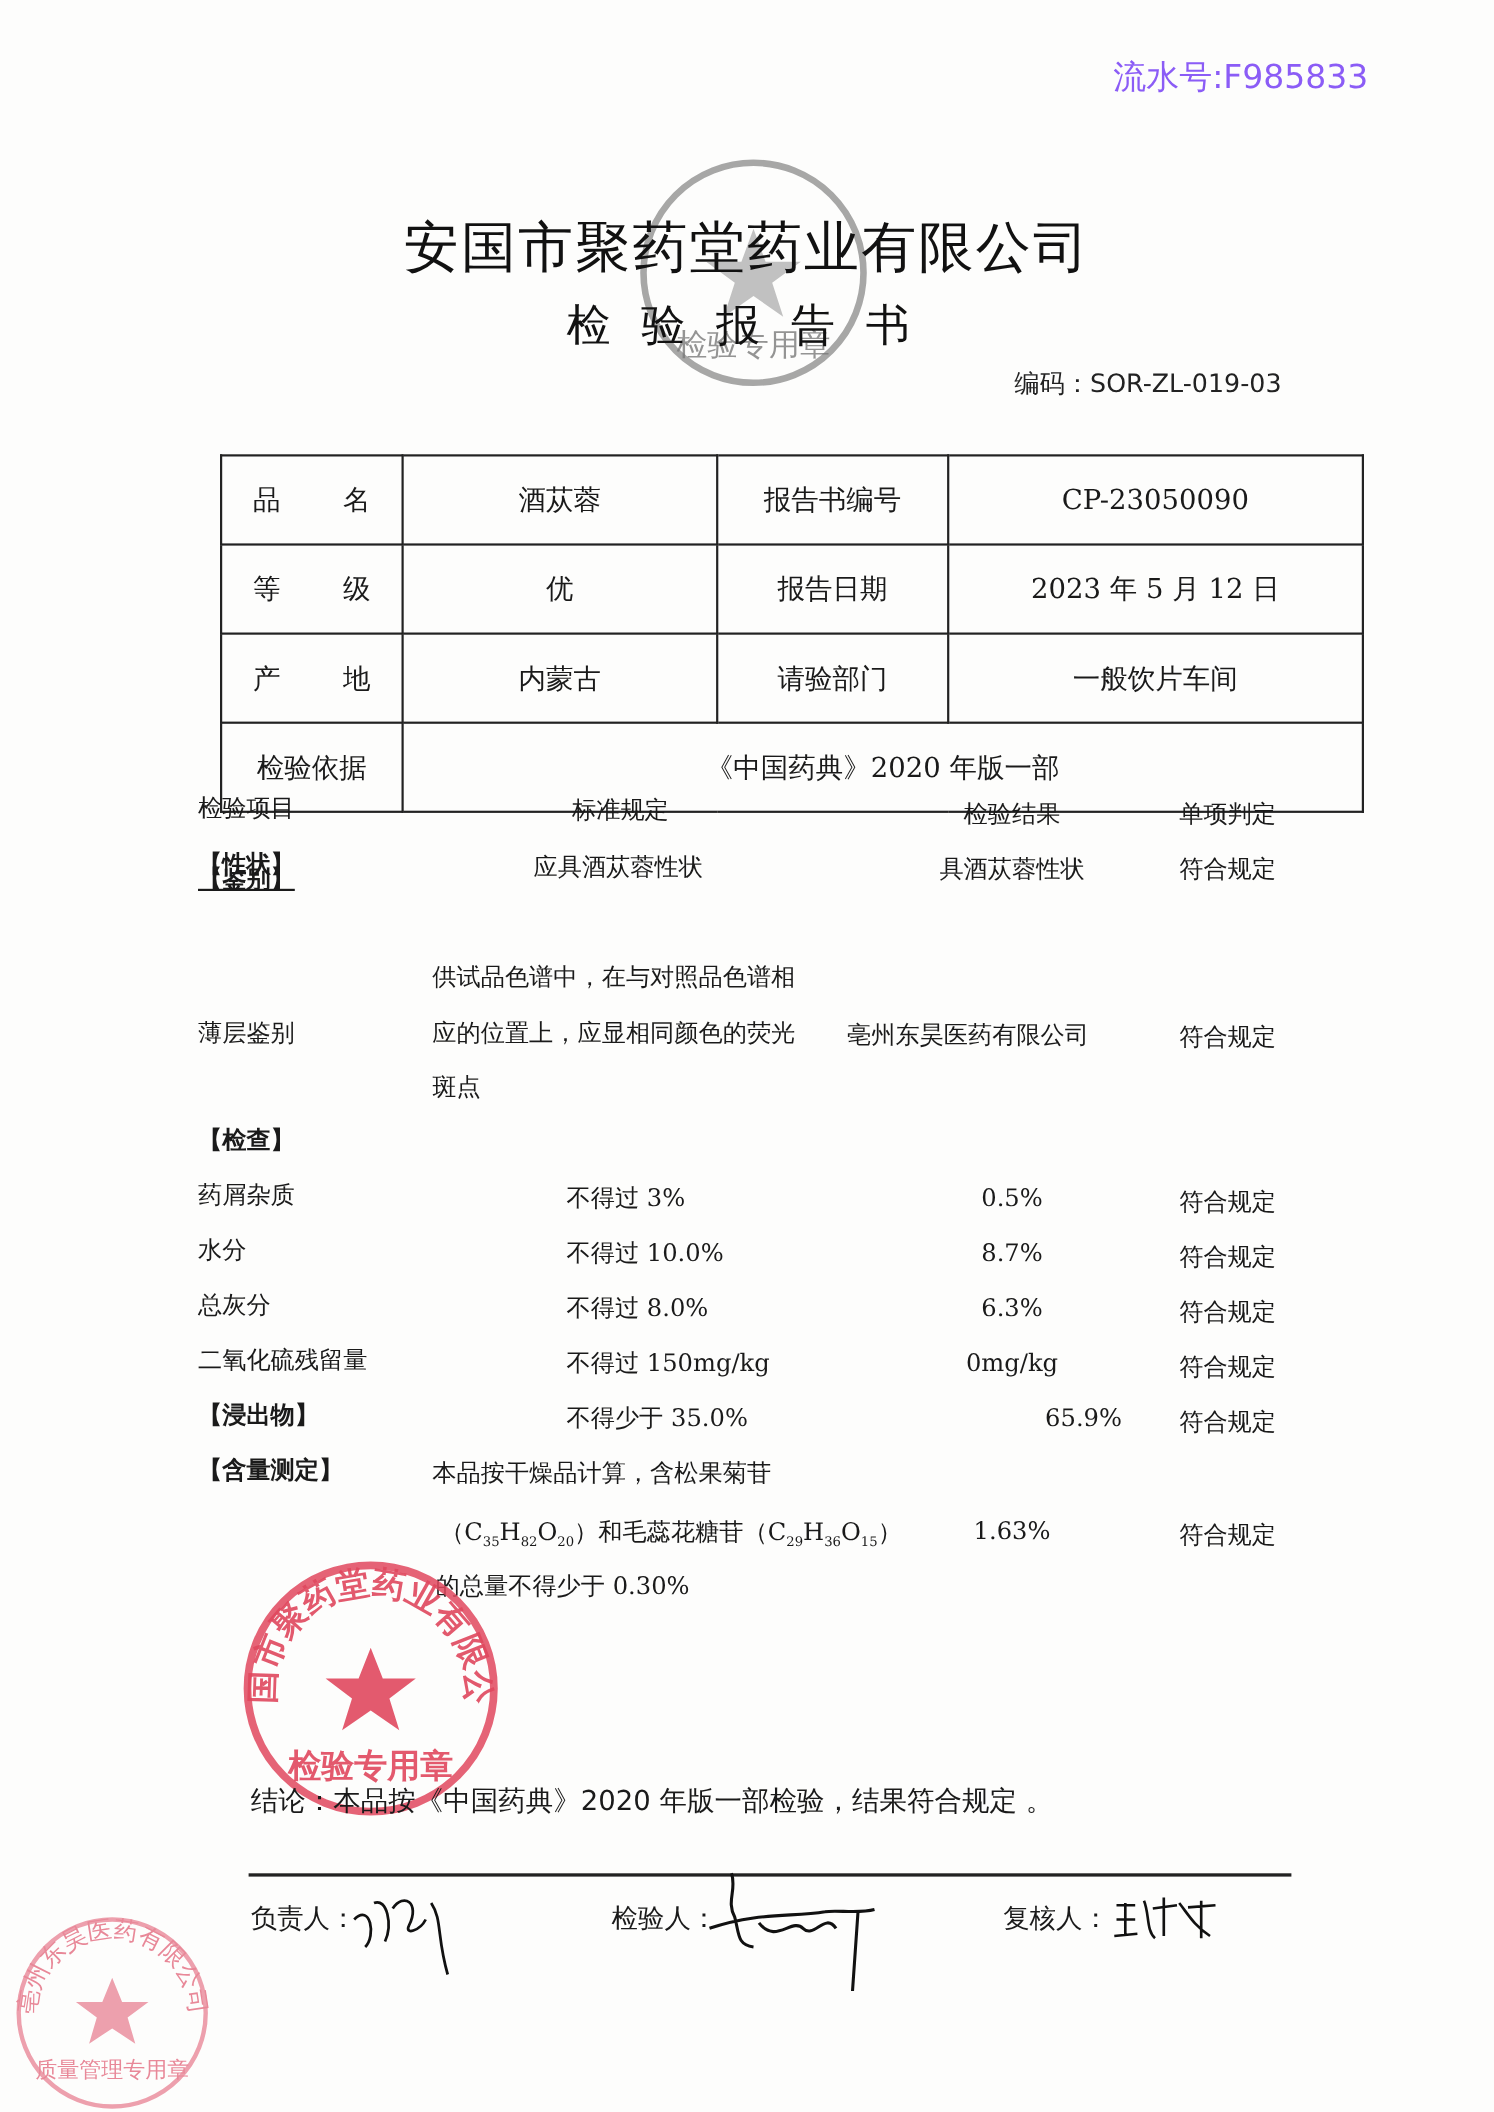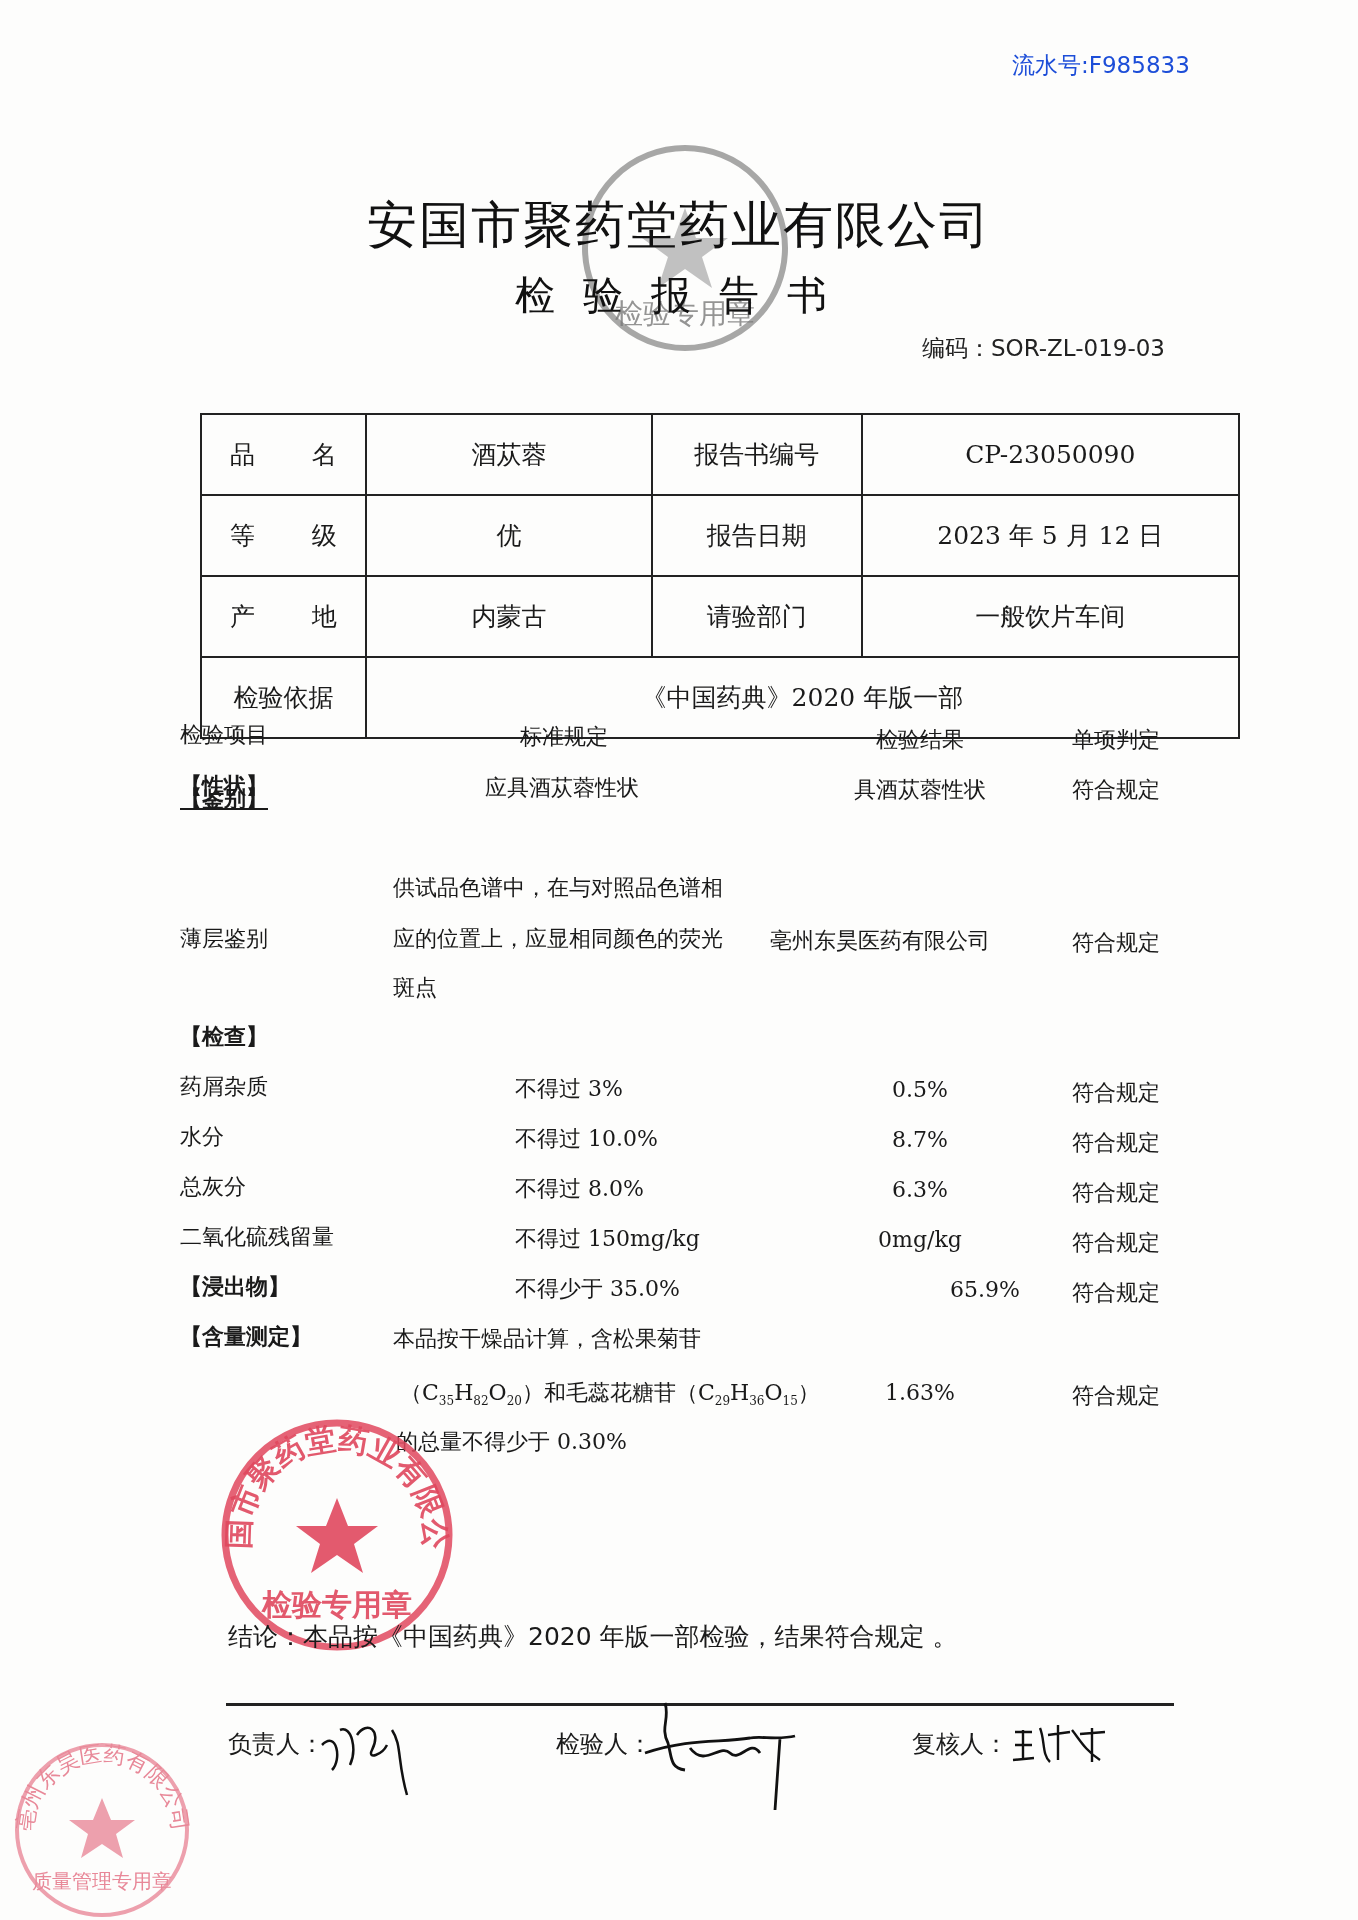--- a/index.html
+++ b/index.html
@@ -4,21 +4,21 @@
 <style>
   html, body { margin:0; padding:0; }
   body {
     width:1358px; height:1920px; position:relative; overflow:hidden;
     background:#fdfdfc; color:#1a1a1a;
     font-family:"DejaVu Serif","Liberation Serif",serif;
   }
   .abs { position:absolute; }
   .serial {
     left:1012px; top:50px; font-family:"DejaVu Sans","Liberation Sans",sans-serif;
-    font-size:23px; color:#1d4ed8;
+    font-size:30px; color:#8b5cf6;
   }
   .company {
     left:0; width:1358px; top:192px; text-align:center;
     font-family:"DejaVu Sans","Liberation Sans",sans-serif;
     font-size:50px; letter-spacing:2px; color:#111;
   }
   .doc-title {
     left:0; width:1358px; top:268px; text-align:center;
     font-family:"DejaVu Sans","Liberation Sans",sans-serif;
     font-size:40px; letter-spacing:28px; color:#111; padding-left:6px;

